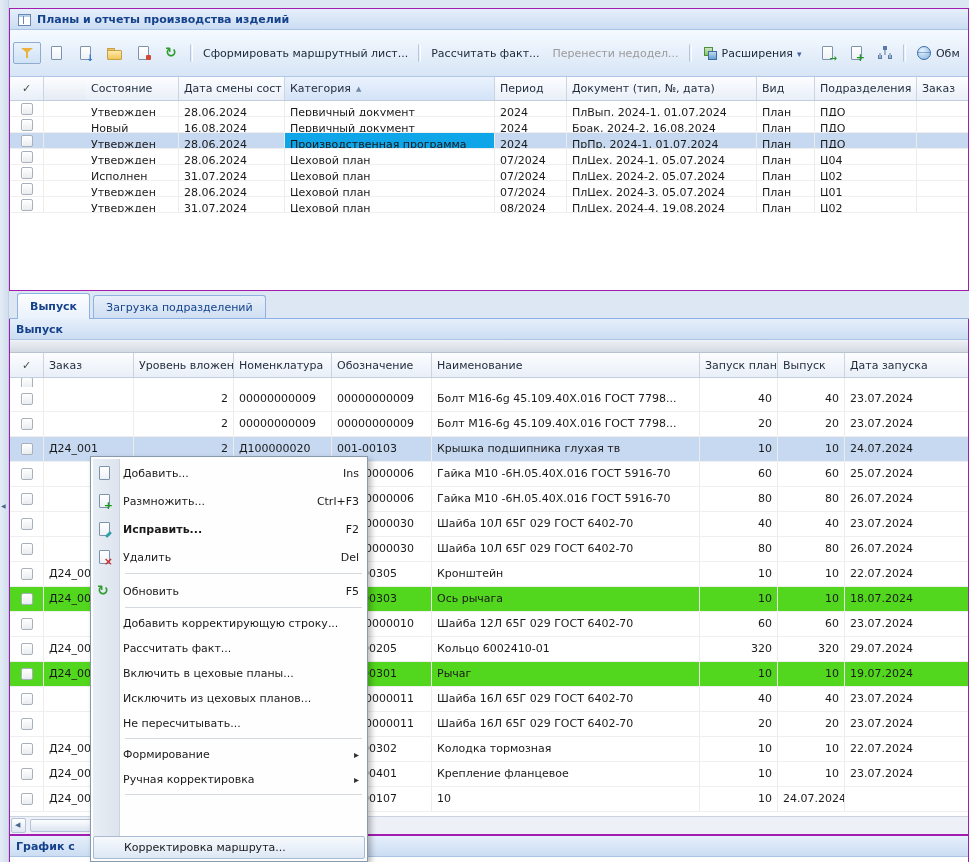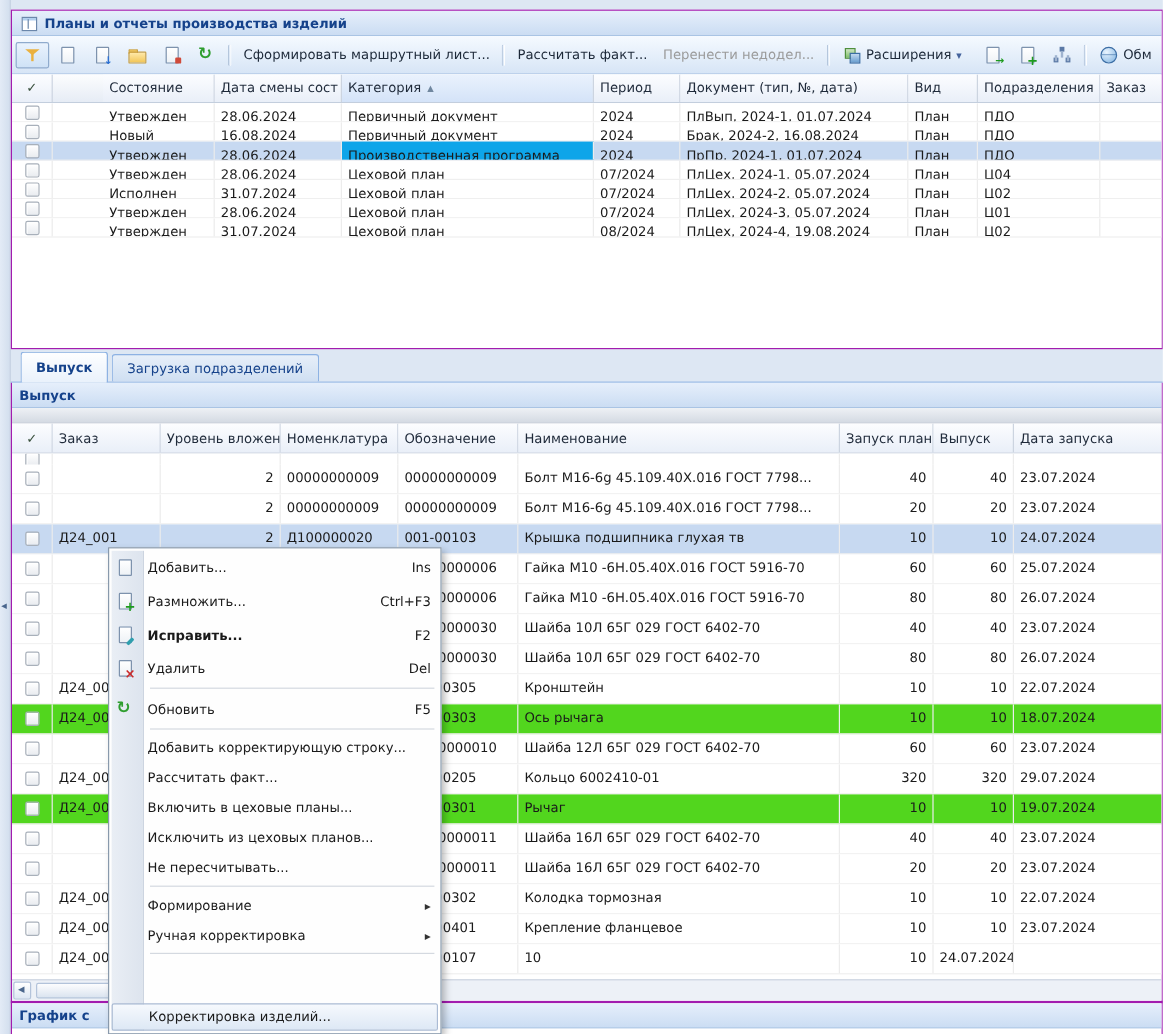--- a/index.html
+++ b/index.html
@@ -20,21 +20,21 @@
   .panel{position:absolute;background:#fff;border:1px solid #a21caf;display:flex;flex-direction:column;overflow:hidden;}
   #panel-top{left:9px;top:8px;width:960px;height:283px;}
   #panel-bottom{left:9px;top:319px;width:960px;height:516px;border-top:none;}
   #panel-footer{left:9px;top:835px;width:960px;height:27px;border-bottom:none;}
 
   .phdr{flex:none;height:21px;display:flex;align-items:center;gap:5px;padding:0 6px;
     background:linear-gradient(#e6effb,#cbddf3);border-bottom:1px solid #a9c4e4;
     color:var(--accent_text,#15428b);font-weight:bold;white-space:nowrap;}
 
   
-  .toolbar{flex:none;height:32px;display:flex;align-items:center;gap:1px;padding:0 3px;
+  .toolbar{flex:none;height:47px;display:flex;align-items:center;gap:1px;padding:0 3px;
     background:linear-gradient(#f5faff,#d7e5f6);border-bottom:1px solid #aec8e6;overflow:hidden;}
   .tb{display:flex;align-items:center;gap:4px;height:22px;padding:0 5px;border:1px solid transparent;
     border-radius:2px;white-space:nowrap;cursor:pointer;color:#1c2838;flex:none;}
   .tb.framed{border-color:#8fabcd;background:linear-gradient(#eaf3fd,#cfe2f6);}
   .tb.sep{width:3px;height:18px;padding:0;border:none;border-left:1px solid #b4c6dc;border-right:1px solid #fdfdfd;margin:0 3px;cursor:default;}
   .tb.disabled{color:var(--disabled_text,#9b9b9b);cursor:default;}
   .tlabel:empty{display:none;}
   .dd{display:none;width:9px;}
   .dd.show{display:inline-block;}
   .dd.show::after{content:"▾";font-size:9px;color:#44639c;}
@@ -844,16 +844,16 @@
 
     <div class="mi spacer">
       
       
       
       
     </div>
 
     <div class="mi hl">
       <span class="mi-icon"></span>
-      <span class="mi-label">Корректировка изделий...</span>
+      <span class="mi-label">Корректировка маршрута...</span>
 
     </div>
   </div>
 
 </body></html>

